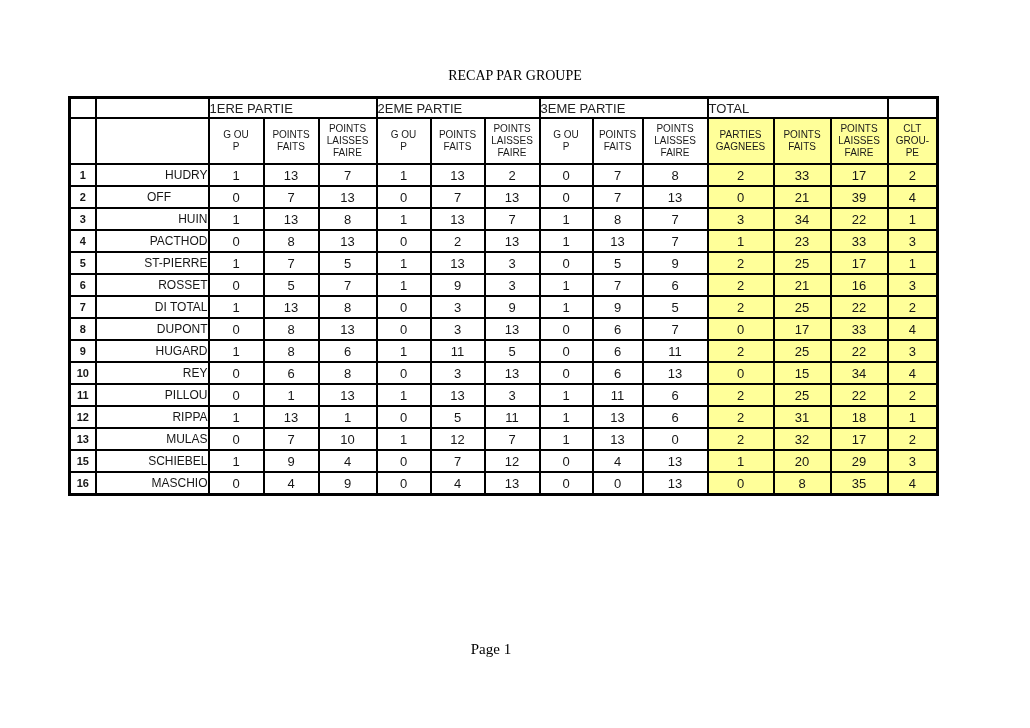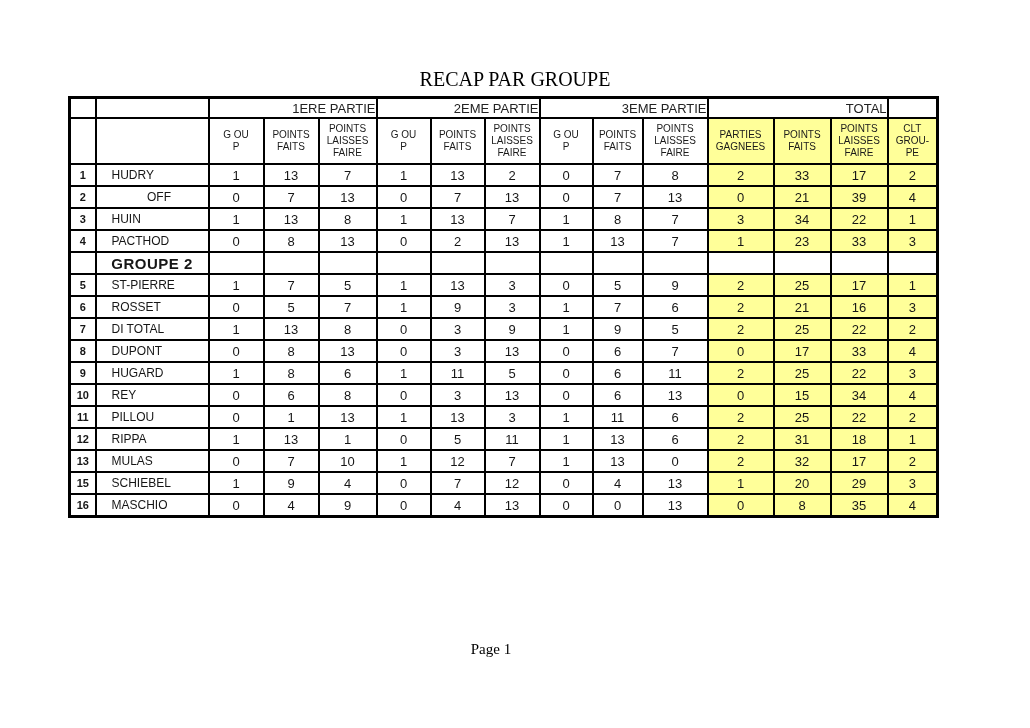--- a/index.html
+++ b/index.html
@@ -8,21 +8,21 @@
     background: #ffffff;
     font-family: "Liberation Sans", sans-serif;
     color: #000;
   }
   .sheet { position: relative; width: 1030px; height: 728px; background: #fff; overflow: hidden; }
 
   .doc-title {
     position: absolute; top: 68px; left: 0; width: 1030px;
     text-align: center;
     font-family: "Liberation Serif", serif;
-    font-size: 20px; color: #000;
+    font-size: 14px; color: #000;
   }
   .doc-footer {
     position: absolute; top: 641px; left: 12px; width: 958px;
     text-align: center;
     font-family: "Liberation Serif", serif;
     font-size: 15px; color: #000;
   }
 
   table.recap {
     position: absolute; left: 68px; top: 96px;
@@ -31,30 +31,30 @@
     width: 868px;
   }
   .recap th, .recap td {
     border: 2px solid #000;
     padding: 0;
     overflow: hidden;
     color: #161616;
   }
   .recap thead tr.r1 th {
     height: 18px; font-size: 13px; font-weight: 400;
-    text-align: right; color: #222;
+    text-align: left; color: #222;
   }
   .recap thead tr.r2 th {
     height: 44px; font-size: 10px; font-weight: 400;
     text-align: center; vertical-align: middle;
     white-space: pre-line; line-height: 1.18; color: #1a1a1a;
   }
   .recap tbody td { height: 20px; font-size: 13px; text-align: center; vertical-align: middle; }
   .recap td.num  { font-weight: 700; font-size: 11px; }
-  .recap td.name { text-align: left; padding-left: 15px; font-size: 12px; }
+  .recap td.name { text-align: right; padding-left: 15px; font-size: 12px; }
   .recap td.name.center { text-align: center; padding-left: 14px; }
   .recap td.group-label { font-weight: 700; font-size: 15px; text-align: center; letter-spacing: 0.5px; }
   .hl { background: #FFFF99; }
 </style>
 </head>
 <body>
 
 <div class="sheet">
 
   <div class="doc-title">RECAP PAR GROUPE</div>
@@ -186,37 +186,20 @@
           <td>13</td>
           <td>1</td>
           <td>13</td>
           <td>7</td>
           <td class="hl">1</td>
           <td class="hl">23</td>
           <td class="hl">33</td>
           <td class="hl">3</td>
         </tr>
         <tr>
-          <td class="num"></td>
-          <td class="group-label">GROUPE 2</td>
-          <td></td>
-          <td></td>
-          <td></td>
-          <td></td>
-          <td></td>
-          <td></td>
-          <td></td>
-          <td></td>
-          <td></td>
-          <td></td>
-          <td></td>
-          <td></td>
-          <td></td>
-        </tr>
-        <tr>
           <td class="num">5</td>
           <td class="name">ST-PIERRE</td>
           <td>1</td>
           <td>7</td>
           <td>5</td>
           <td>1</td>
           <td>13</td>
           <td>3</td>
           <td>0</td>
           <td>5</td>

